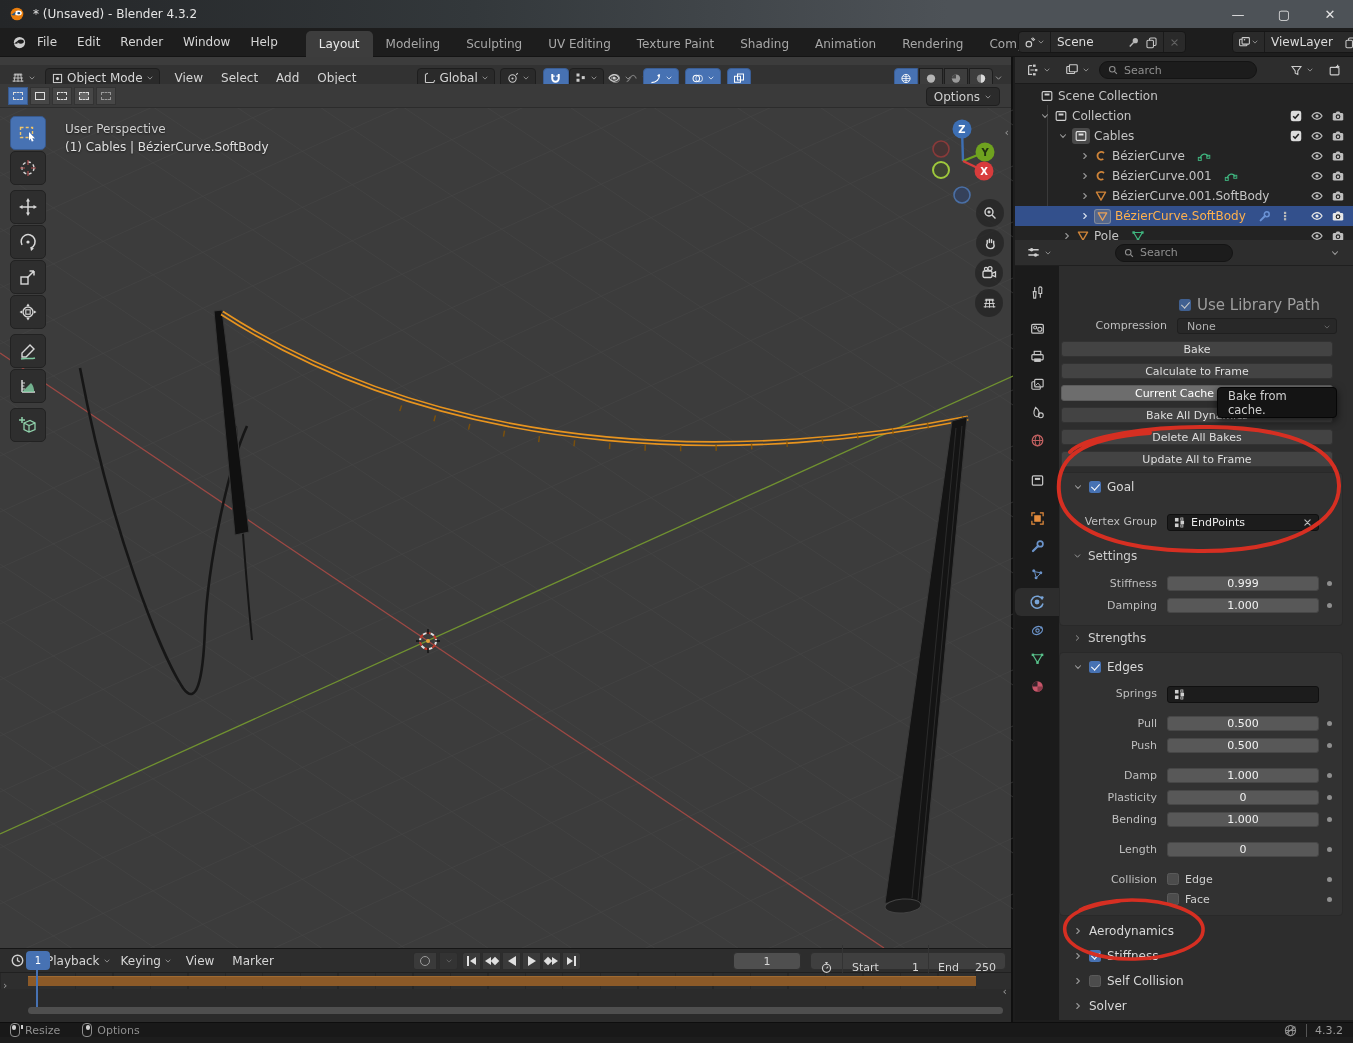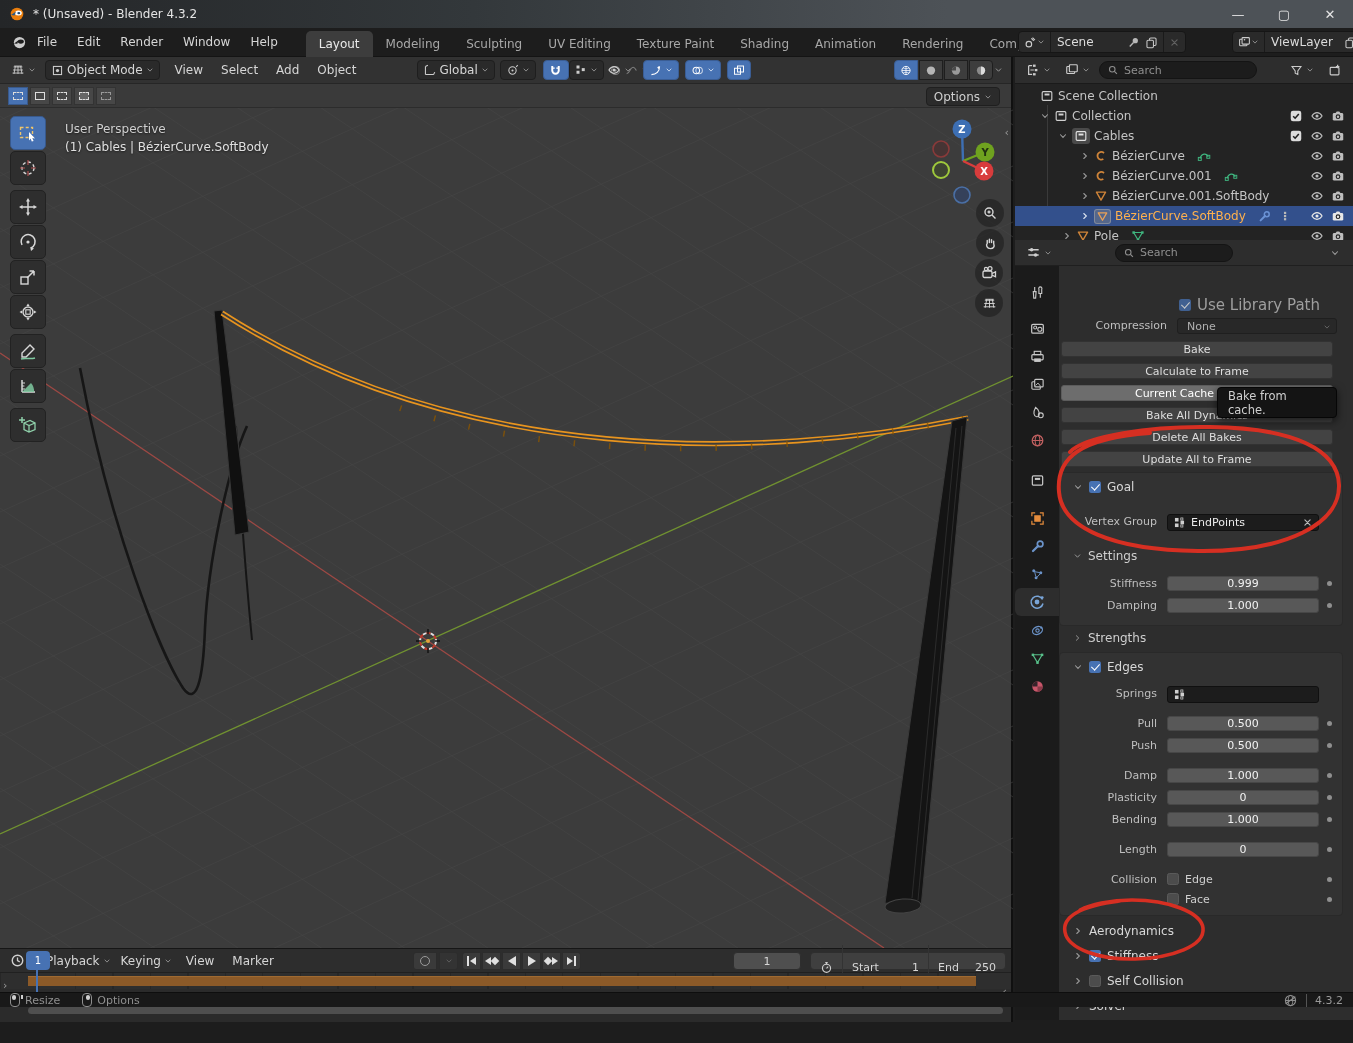--- a/index.html
+++ b/index.html
@@ -19,21 +19,21 @@
   .menu{padding:0 10px;color:#d6d6d6;font-size:12px;line-height:28px}
   #wtabs{display:flex;align-items:flex-end;height:29px;margin-left:18px;width:748px;overflow:hidden;white-space:nowrap}
   .wtab{padding:0 13px;height:26px;line-height:26px;color:#a8a8a8;font-size:12px;flex:0 0 auto}
   .wtab.active{background:#3d3d3d;border-radius:5px 5px 0 0;color:#eaeaea}
   .selwidget{height:22px;background:#2a2a2a;border:1px solid #161616;border-radius:4px;display:flex;align-items:center;position:absolute;top:3px}
   .selwidget .nm{color:#dcdcdc;font-size:12px;padding:0 6px}
   .swseg{height:100%;display:flex;align-items:center;padding:0 5px;border-right:1px solid #1a1a1a}
   .swseg:last-child{border-right:none}
   
   #vp-region{left:0;top:57px;width:1013px;height:891px;background:#3c3c3c;border-right:2px solid #101010}
-  #vp-header{left:0;top:0;width:100%;height:27px;background:#323232;display:flex;align-items:center;border-bottom:1px solid #262626;position:absolute}
+  #vp-header{left:0;top:8px;width:100%;height:27px;background:#323232;display:flex;align-items:center;border-bottom:1px solid #262626;position:absolute}
   #vp-toolrow{left:0;top:27px;width:100%;height:24px;background:#3a3a3a;position:absolute;border-bottom:1px solid #2c2c2c}
   .hbtn{height:20px;display:flex;align-items:center;gap:3px;background:#2a2a2a;border:1px solid #1e1e1e;border-radius:4px;padding:0 5px;color:#d6d6d6;font-size:12px}
   .hbtn.flat{background:transparent;border:none}
   .hbtn.blue{background:#4772b3;border-color:#3a5d94;color:#fff}
   .vmenu{padding:0 9px;color:#d6d6d6;font-size:12px}
   .smbtn{width:20px;height:18px;background:#474747;border:1px solid #333;display:flex;align-items:center;justify-content:center}
   .smbtn.on{background:#4772b3;border-color:#38598c}
   .dashsq{width:10px;height:8px;border:1px dashed #ddd}
   #vp-canvas{left:0;top:51px;width:1013px;height:840px;position:absolute;overflow:hidden}
   #vp-text{left:65px;top:12px;position:absolute;color:#d0d0d0;line-height:18px;font-size:12px;text-shadow:0 1px 2px #0008}
@@ -87,21 +87,21 @@
   .tick{position:absolute;top:4px;transform:translateX(-50%);color:#969696;font-size:10px}
   #tl-track{position:relative;height:16px;background:#2e2e2e;background-image:repeating-linear-gradient(90deg,#272727 0,#272727 1px,transparent 1px,transparent 37.5px)}
   #tl-range{position:absolute;left:28px;top:3px;width:948px;height:10px;background:#8c5a28;border-top:1px solid #a06a31}
   #tl-scroll{position:absolute;left:28px;top:58px;width:975px;height:7px;background:#4f4f4f;border-radius:4px}
   #playhead-tab{position:absolute;left:26px;top:2px;width:24px;height:19px;background:#4772b3;border-radius:4px;color:#fff;font-size:10px;text-align:center;line-height:19px}
   #playhead-line{position:absolute;left:36px;top:21px;width:2px;height:42px;background:#4772b3}
   .fgroup{height:18px;background:#3f3f3f;border:1px solid #2e2e2e;border-radius:4px;display:flex;align-items:center;position:absolute;top:3px;color:#d6d6d6;font-size:11px}
   .fseg{height:100%;display:flex;align-items:flex-start;padding:16px 9px;border-right:1px solid #333}
   .fseg:last-child{border-right:none}
   
-  #statusbar{left:0;top:992px;width:1353px;height:15px;background:#191919;display:flex;align-items:center;color:#8f8f8f;font-size:11px;border-top:1px solid #0e0e0e}
+  #statusbar{left:0;top:1022px;width:1353px;height:15px;background:#191919;display:flex;align-items:center;color:#8f8f8f;font-size:11px;border-top:1px solid #0e0e0e}
   .mouseic{width:10px;height:14px;border:1.3px solid #8f8f8f;border-radius:4px;position:relative;margin:0 5px 0 10px}
   .mouseic i{position:absolute;background:#cfcfcf}
   #annot-svg{left:0;top:0;width:1353px;height:1043px;pointer-events:none;z-index:60}
 </style>
 </head>
 <body>
 
 <svg width="0" height="0" style="position:absolute">
   <defs>
     <symbol id="s-eye" viewBox="0 0 16 16">

